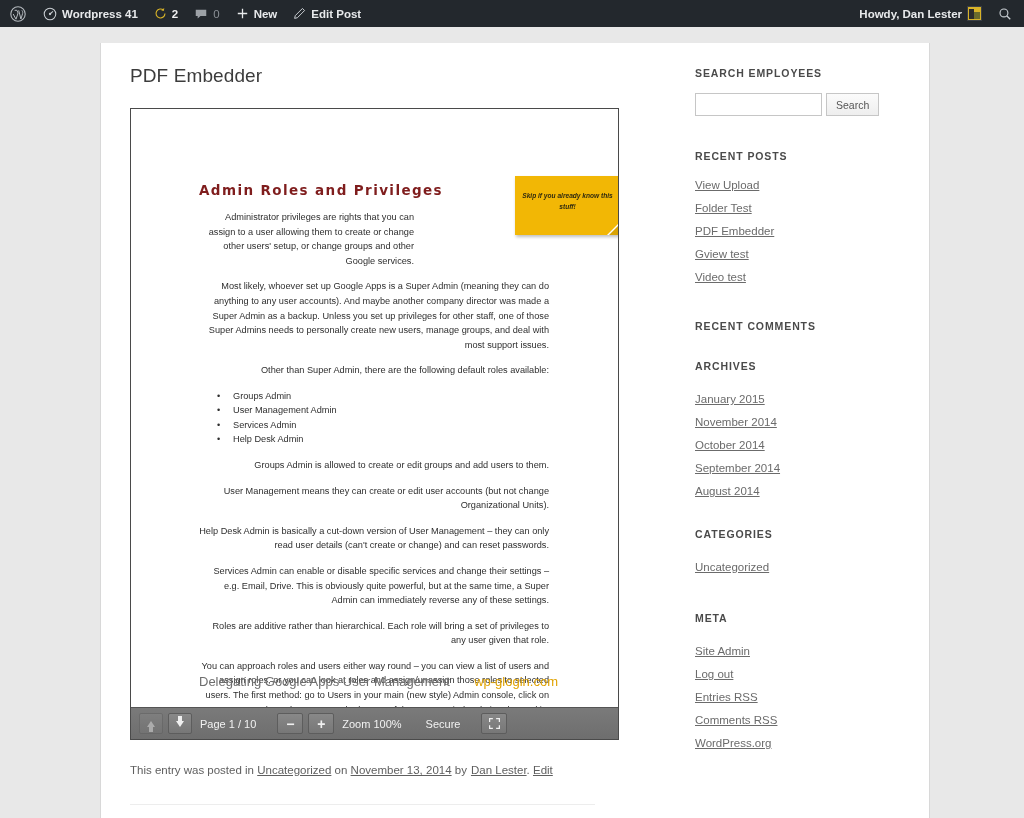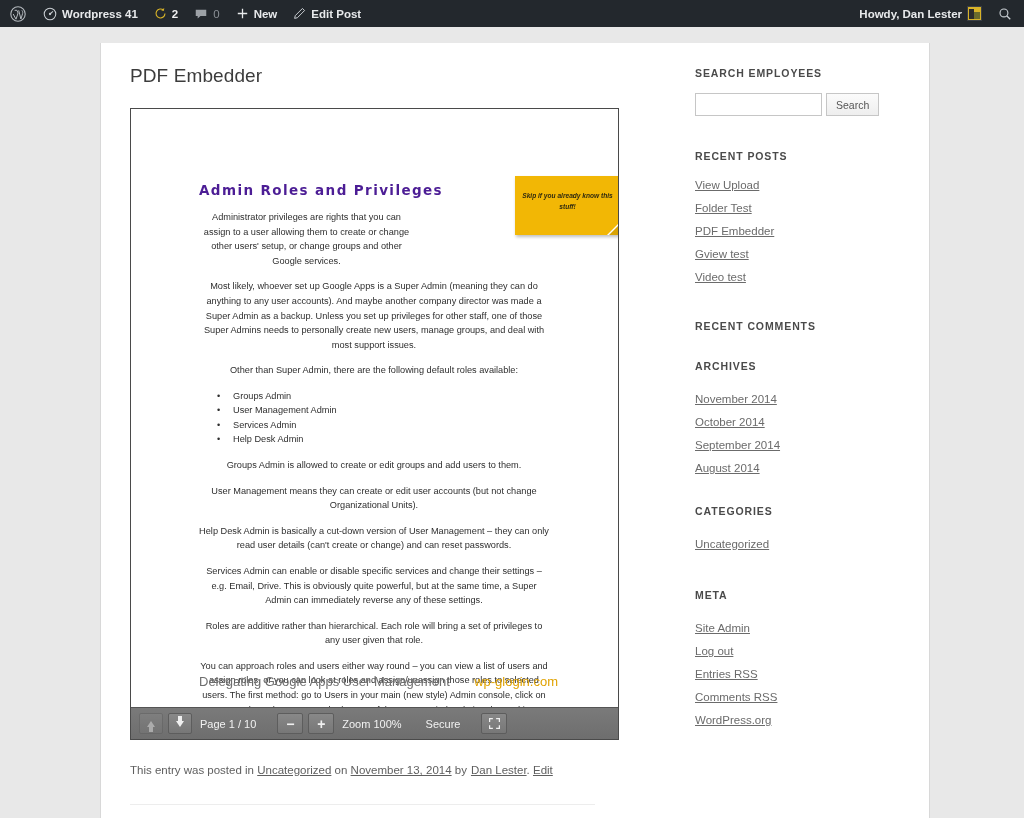--- a/index.html
+++ b/index.html
@@ -98,30 +98,30 @@
   }
   #pdf-inner {
     position: absolute;
     left: 68px; top: 73px;
     width: 350px;
   }
   #pdf-h1 {
     font-family: "DejaVu Sans", sans-serif;
     font-size: 13.5px;
     font-weight: bold;
-    color: #4c1d95;
+    color: #7f1d1d;
     letter-spacing: 1.4px;
     margin: 0 0 12px 0;
   }
   .pdf-p {
     font-size: 9.2px;
     line-height: 14.6px;
     color: #2e2e2e;
     margin: 0 0 11px 0;
-    text-align: center;
+    text-align: right;
   }
   #pdf-list {
     margin: 0 0 11px 0;
     padding-left: 34px;
     list-style: none;
   }
   #pdf-list li {
     font-size: 9.2px;
     line-height: 14.5px;
     color: #2e2e2e;
@@ -438,20 +438,21 @@
     </div>
 
     <div class="widget" style="margin-top:35px">
       <h3 class="widget-title">Recent Comments</h3>
       <ul class="link-list widget-body"></ul>
     </div>
 
     <div class="widget" style="margin-top:28px">
       <h3 class="widget-title">Archives</h3>
       <ul class="link-list widget-body" style="margin-top:17px">
+        <li><a href="#">January 2015</a></li>
         <li><a href="#">November 2014</a></li>
         <li><a href="#">October 2014</a></li>
         <li><a href="#">September 2014</a></li>
         <li><a href="#">August 2014</a></li>
       </ul>
     </div>
 
     <div class="widget" style="margin-top:29px">
       <h3 class="widget-title">Categories</h3>
       <ul class="link-list widget-body" style="margin-top:17px">

